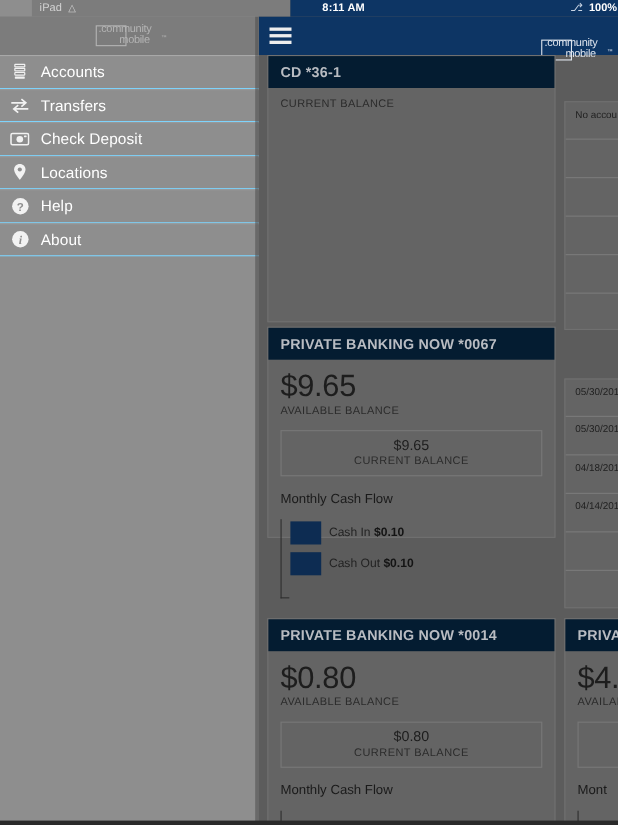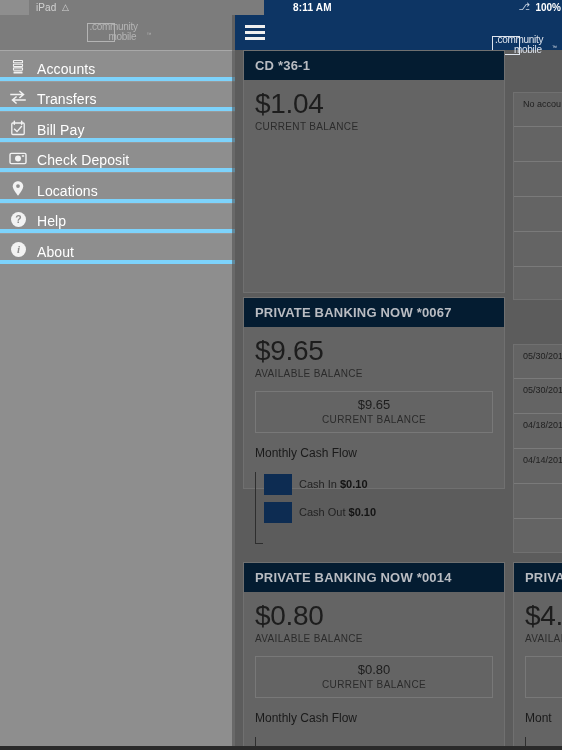--- a/index.html
+++ b/index.html
@@ -319,24 +319,24 @@
   #drawer-logo { color: #b4b4b4; }
   #menu {
     position: absolute;
     top: 50px; left: 0;
     width: 235px;
   }
   .menu-item {
     position: relative;
     height: 30.5px;
     display: flex;
-    align-items: flex-end;
+    align-items: center;
     padding-left: 8px;
     box-sizing: border-box;
-    border-bottom: 4px solid #7dd3fc;
+    border-bottom: 1px solid #7dd3fc;
     border-top: 1px solid #9a9a9a;
     cursor: pointer;
   }
   .menu-item:first-child { border-top: 1px solid #a8a8a8; }
   .menu-icon {
     width: 20px;
     height: 20px;
     flex: 0 0 auto;
     display: flex;
     align-items: center;
@@ -387,21 +387,20 @@
         <div class="l2">mobile</div>
         <div class="tm">™</div>
       </div>
     </div>
 
     <div class="card" style="top:50px; left:8px; width:262px; height:243px;">
       <div class="card-header">
         <span class="card-title">CD *36-1</span>
       </div>
       <div class="card-body">
-        <div class="big-amount">$1.04</div>
         <div class="amount-caption">CURRENT BALANCE</div>
       </div>
     </div>
 
     <div class="txn-panel" style="top:92px; left:278px; width:90px; height:208px;">
       <div class="txn-row" style="height:34px;">No accou</div>
       <div class="txn-row" style="height:35px;"></div>
       <div class="txn-row" style="height:35px;"></div>
       <div class="txn-row" style="height:35px;"></div>
       <div class="txn-row" style="height:35px;"></div>
@@ -513,30 +512,20 @@
       <div class="menu-item">
         <span class="menu-icon">
           <svg width="18" height="14" viewBox="0 0 18 14" fill="none">
             <path d="M2 4.5 H14 M11 1.5 L14.5 4.5 L11 7.5" stroke="#f2f2f2" stroke-width="1.5" stroke-linecap="square"></path>
             <path d="M16 10 H4 M7 7 L3.5 10 L7 13" stroke="#f2f2f2" stroke-width="1.5" stroke-linecap="square"></path>
           </svg>
         </span>
         <span class="menu-label">Transfers</span>
       </div>
 
-      <div class="menu-item">
-        <span class="menu-icon">
-          <svg width="16" height="16" viewBox="0 0 16 16" fill="none">
-            <rect x="1.8" y="3" width="12.4" height="11.5" rx="1" stroke="#f2f2f2" stroke-width="1.3"></rect>
-            <path d="M4.3 1.2 V4.2 M11.7 1.2 V4.2" stroke="#f2f2f2" stroke-width="1.5" stroke-linecap="round"></path>
-            <path d="M4.6 9.2 L7 11.6 L11.4 6.6" stroke="#f2f2f2" stroke-width="1.4" stroke-linecap="square"></path>
-          </svg>
-        </span>
-        <span class="menu-label">Bill Pay</span>
-      </div>
 
       <div class="menu-item">
         <span class="menu-icon">
           <svg width="18" height="14" viewBox="0 0 18 14" fill="none">
             <rect x="1" y="2.4" width="16" height="10.2" rx="1.4" stroke="#f2f2f2" stroke-width="1.4"></rect>
             <circle cx="9" cy="7.6" r="3" fill="#f2f2f2"></circle>
             <rect x="12.8" y="4.2" width="2.4" height="1.5" rx="0.4" fill="#f2f2f2"></rect>
           </svg>
         </span>
         <span class="menu-label">Check Deposit</span>

